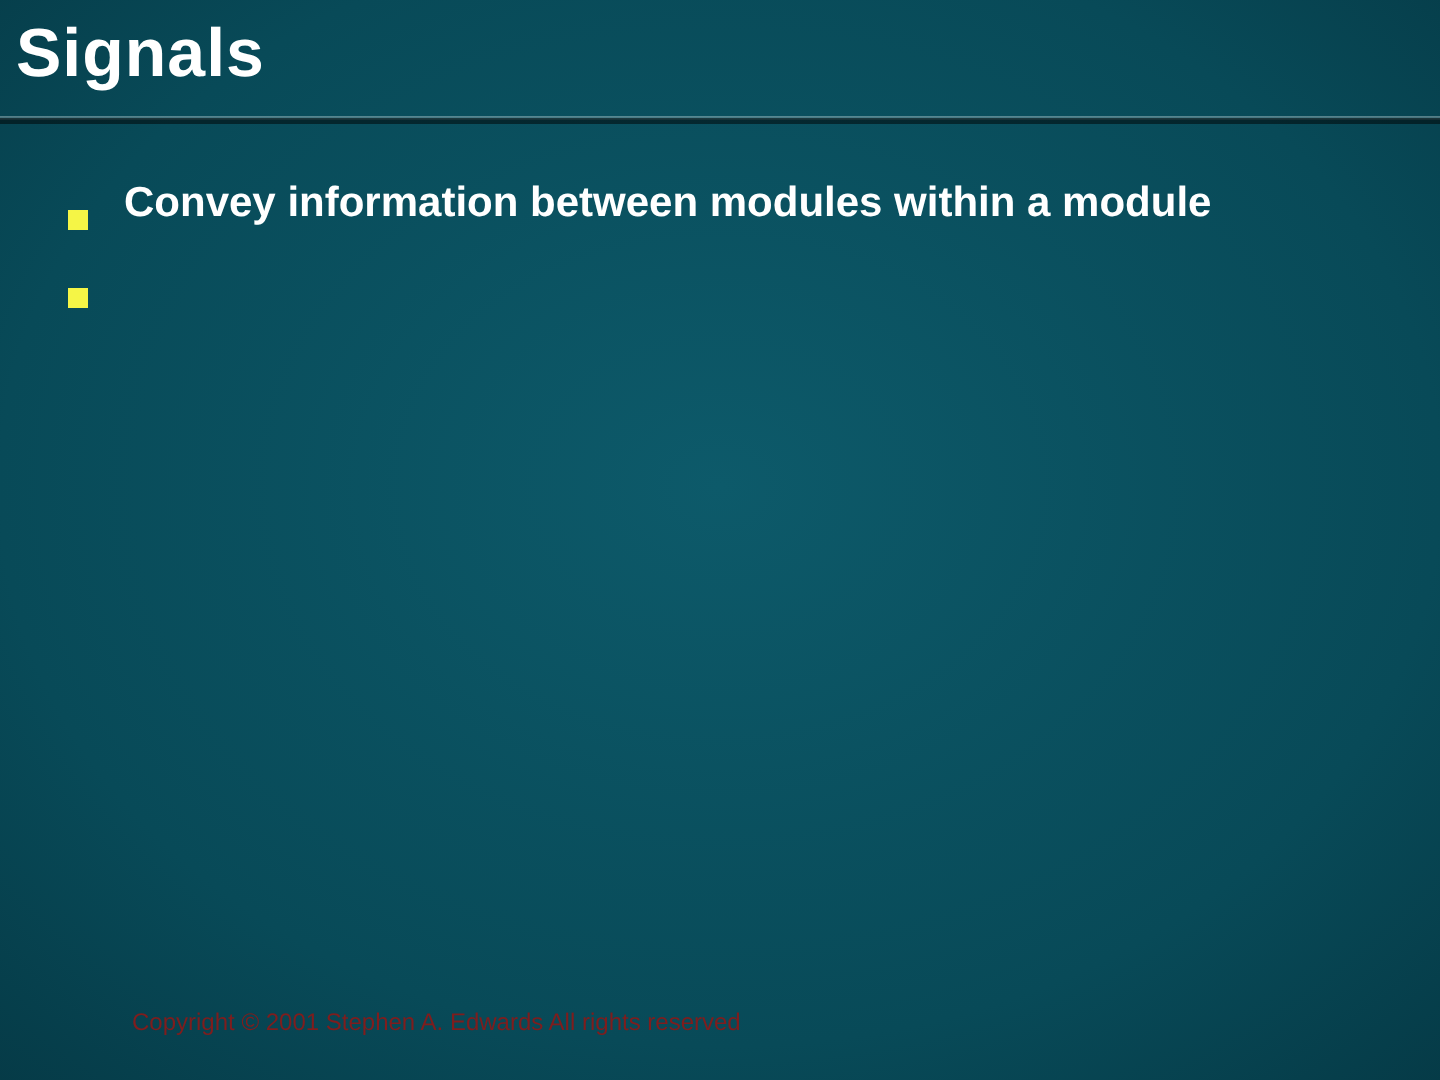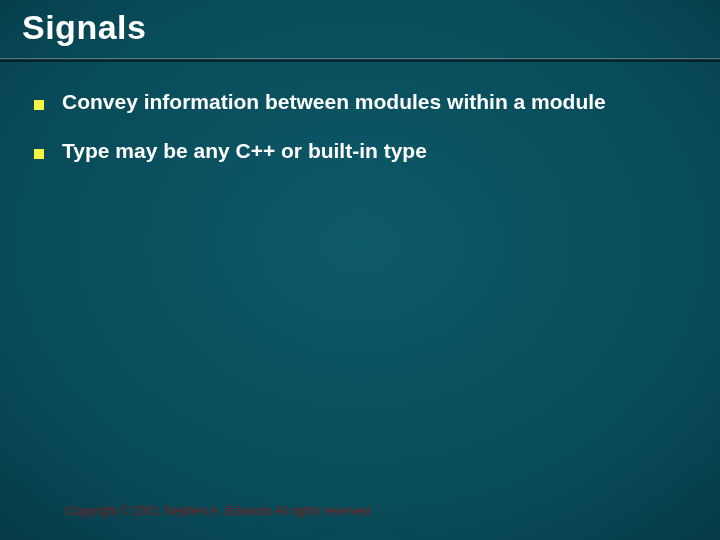--- a/index.html
+++ b/index.html
@@ -10,21 +10,21 @@
                 #0d5a6a 0%,
                 #084a58 40%,
                 #032d38 75%,
                 #011a22 100%);
     position: relative;
     color: #ffffff;
   }
   .title {
     position: absolute;
     top: 8px;
-    left: 22px;
+    left: 8px;
     font-size: 34px;
     font-weight: bold;
     color: #ffffff;
     letter-spacing: 0.5px;
   }
   .rule {
     position: absolute;
     top: 58px;
     left: 0;
     right: 0;
@@ -38,21 +38,21 @@
     background: rgba(0,0,0,0.5);
   }
   .content {
     position: absolute;
     top: 88px;
     left: 30px;
     right: 40px;
   }
   .bullet-item {
     display: flex;
-    align-items: center;
+    align-items: flex-end;
     margin-bottom: 22px;
   }
   .bullet-mark {
     flex: 0 0 auto;
     width: 10px;
     height: 10px;
     margin-top: 7px;
     margin-right: 18px;
     margin-left: 4px;
     background: #f5f546;
@@ -77,17 +77,16 @@
 <div class="title">Signals</div>
 <div class="rule"></div>
 
 <div class="content">
   <div class="bullet-item">
     <div class="bullet-mark"></div>
     <div class="bullet-text">Convey information between modules within a module</div>
   </div>
   <div class="bullet-item">
     <div class="bullet-mark"></div>
-    <div class="bullet-text">Type may be any C++ or built-in type</div>
   </div>
 </div>
 
 <div class="footer">Copyright © 2001 Stephen A. Edwards  All rights reserved</div>
 
 </body></html>

